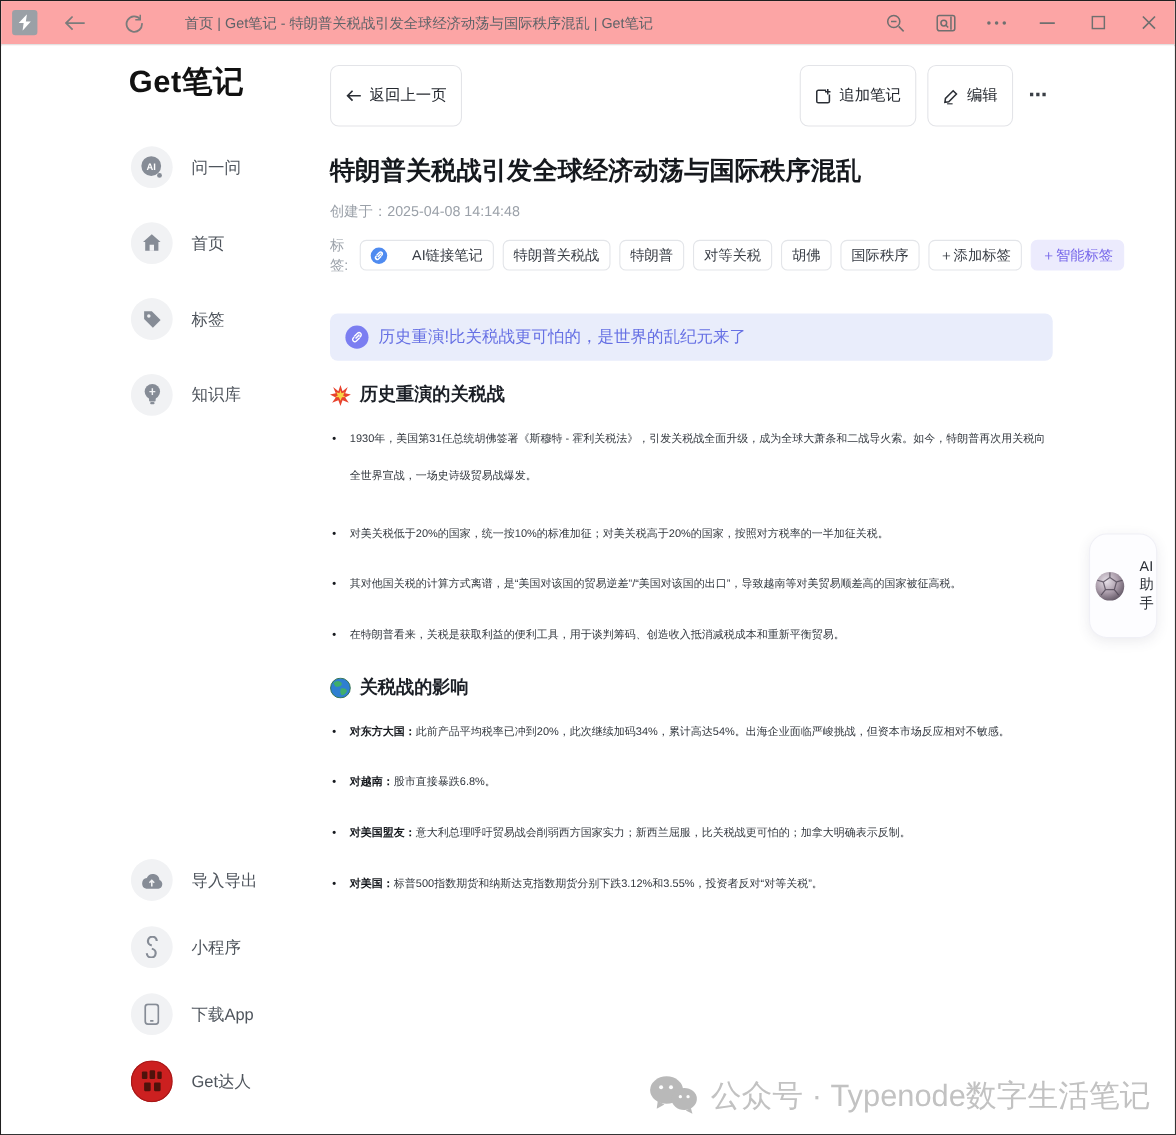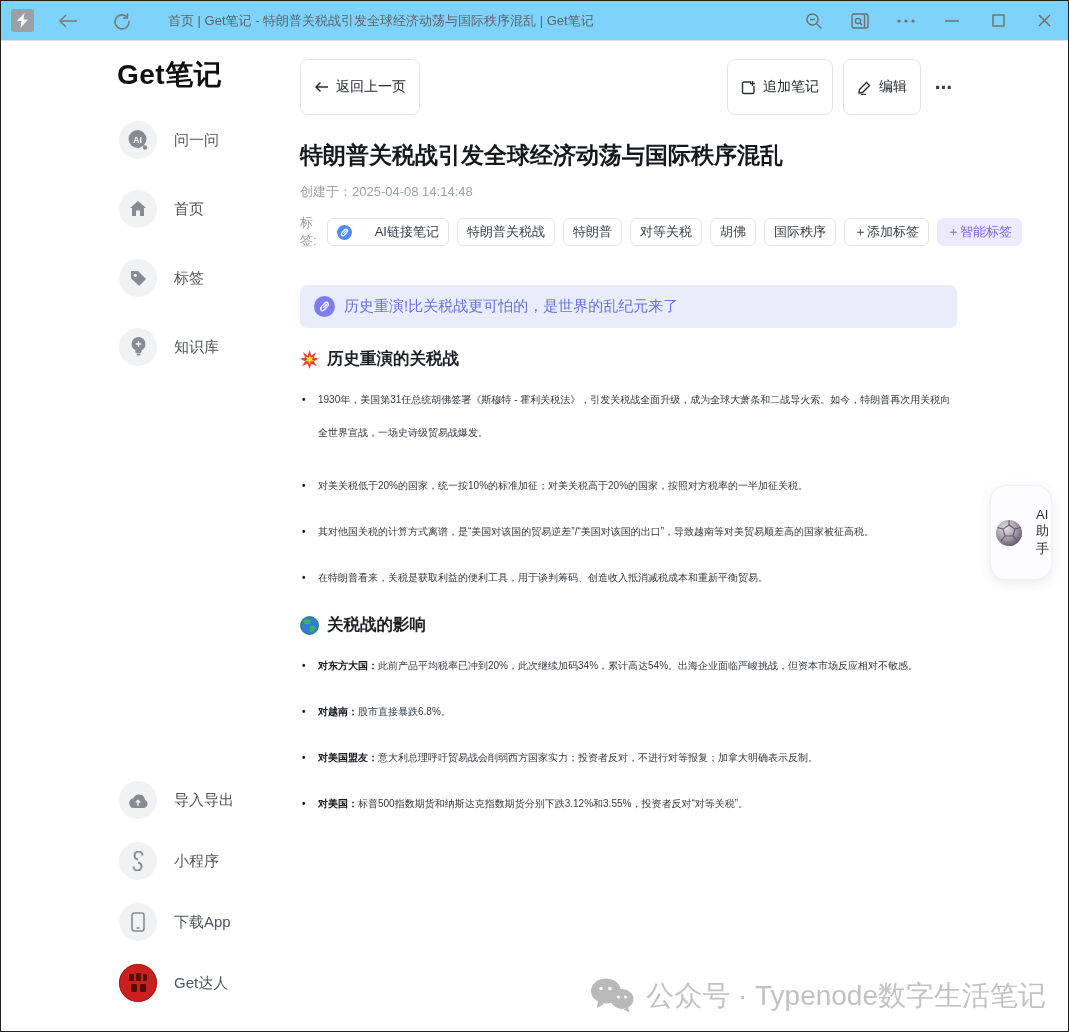--- a/index.html
+++ b/index.html
@@ -4,21 +4,21 @@
 <style>
   * { margin:0; padding:0; box-sizing:border-box; }
   html,body { width:1069px; height:1032px; }
   body {
     font-family:"Liberation Sans","DejaVu Sans",sans-serif;
     background:#fff; color:#33383f; position:relative;
     border:1px solid #1f1f1f; overflow:hidden;
   }
   
   .chrome {
-    height:40px; background:#7dd3fc; border-bottom:1px solid #e2e2e2;
+    height:40px; background:#fca5a5; border-bottom:1px solid #e2e2e2;
     display:flex; align-items:center; position:relative;
   }
   .app-ico {
     width:23px; height:23px; background:#9aa0a6; border-radius:3px;
     margin-left:10px; display:flex; align-items:center; justify-content:center;
   }
   .chrome-btn { display:flex; align-items:center; justify-content:center; width:24px; height:24px; }
   .chrome-back { margin-left:22px; }
   .chrome-refresh { margin-left:30px; }
   .chrome-title {
@@ -29,21 +29,21 @@
   .chrome-right .chrome-btn { margin-right:22px; }
   .chrome-right .chrome-btn:last-child { margin-right:12px; }
   
   .app { position:absolute; top:41px; left:0; right:0; bottom:0; background:#fff; }
   
   .logo {
     position:absolute; left:116px; top:14px;
     font-size:28px; font-weight:800; color:#111; letter-spacing:.5px;
   }
   .nav-group { position:absolute; left:118px; display:flex; flex-direction:column; gap:23px; }
-  .nav-top { top:79px;gap:31px; }
+  .nav-top { top:91px;gap:31px; }
   .nav-bottom { top:739px; }
   .nav-item { display:flex; align-items:center; gap:17px; cursor:pointer; }
   .nav-ico {
     width:38px; height:38px; border-radius:50%; background:#f1f2f4;
     display:flex; align-items:center; justify-content:center; flex:0 0 38px;
   }
   .nav-ico.is-avatar { background:transparent; }
   .nav-label { font-size:15px; color:#4e545c; white-space:nowrap; }
   
   .main { position:absolute; left:299px; top:0; width:657px; }
@@ -395,21 +395,21 @@
     <div class="bullets">
   <div class="bullet">
     <span class="b-bold">对东方大国：</span><span class="b-text">此前产品平均税率已冲到20%，此次继续加码34%，累计高达54%。出海企业面临严峻挑战，但资本市场反应相对不敏感。</span>
   </div>
 
   <div class="bullet">
     <span class="b-bold">对越南：</span><span class="b-text">股市直接暴跌6.8%。</span>
   </div>
 
   <div class="bullet">
-    <span class="b-bold">对美国盟友：</span><span class="b-text">意大利总理呼吁贸易战会削弱西方国家实力；投资者反对，不进行对等报复；加拿大明确表示反制。</span>
+    <span class="b-bold">对美国盟友：</span><span class="b-text">意大利总理呼吁贸易战会削弱西方国家实力；新西兰屈服，比关税战更可怕的；加拿大明确表示反制。</span>
   </div>
 
   <div class="bullet">
     <span class="b-bold">对美国：</span><span class="b-text">标普500指数期货和纳斯达克指数期货分别下跌3.12%和3.55%，投资者反对“对等关税”。</span>
   </div>
 </div>
   </section>
 
 </div>
   </div>

